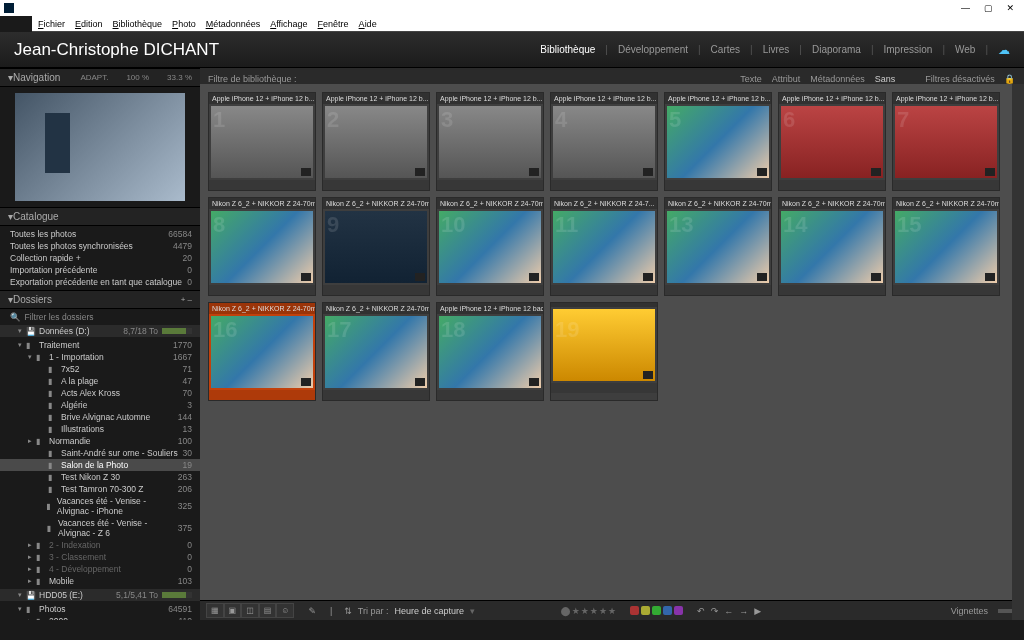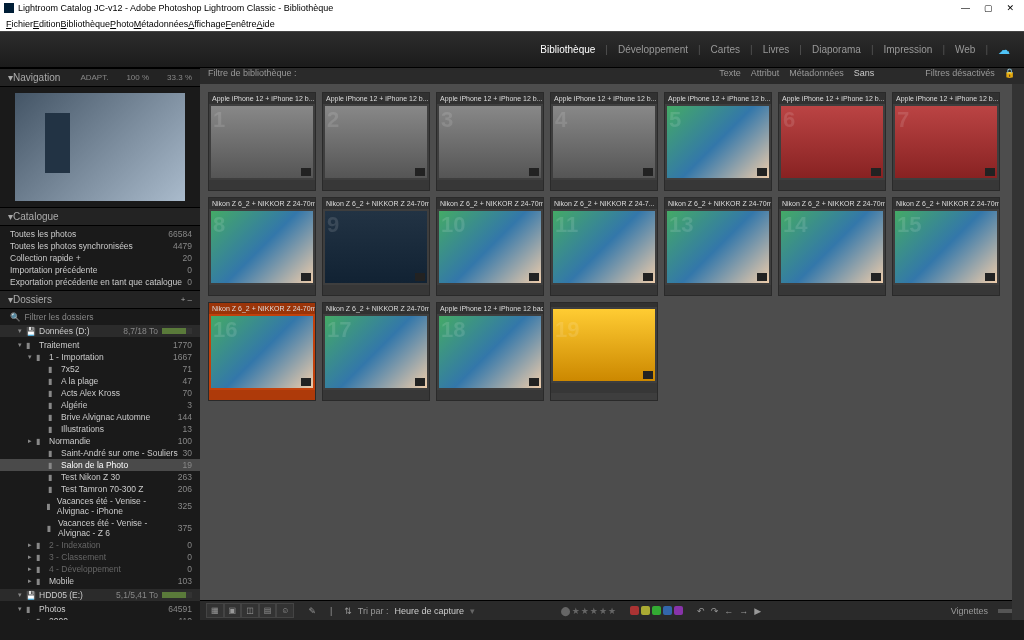--- a/index.html
+++ b/index.html
@@ -1,21 +1,21 @@
 <!DOCTYPE html>
 <html><head>
 <meta charset="utf-8">
 <style>
 * { margin: 0; padding: 0; box-sizing: border-box; font-family: "Segoe UI", Arial, sans-serif; }
 body { background: #1a1a1a; color: #ccc; font-size: 10px; overflow: hidden; width: 1024px; height: 640px; }
 .title-bar { background: #fff; color: #000; height: 16px; display: flex; align-items: center; padding: 0 4px; font-size: 9px; }
 .title-bar .icon { width: 10px; height: 10px; background: #001e36; margin-right: 4px; }
 .win-controls { margin-left: auto; display: flex; gap: 14px; padding-right: 6px; }
 .win-controls span { cursor: pointer; }
-.menu-bar { background: #fff; color: #000; height: 16px; display: flex; align-items: center; padding: 0 6px; font-size: 9px; border-bottom: 1px solid #444; }
+.menu-bar { background: #fff; color: #000; height: 16px; display: flex; align-items: center; padding: 0 6px; gap: 10px; font-size: 9px; border-bottom: 1px solid #444; margin-left: 32px; }
 .menu-bar span u { text-decoration: underline; }
 .header { background: linear-gradient(#2d2d2d,#1b1b1b); height: 36px; display: flex; align-items: center; padding: 0 14px; border-bottom: 1px solid #000; }
 .header .user { font-size: 17px; color: #fff; font-weight: 300; }
 .header .modules { margin-left: auto; display: flex; gap: 10px; font-size: 10px; color: #999; align-items: center; }
 .header .modules span { cursor: pointer; }
 .header .modules .active { color: #fff; }
 .header .modules .sep { color: #555; }
 .header .modules .cloud { color:#4fc3f7; font-size:12px; }
 .main { display: flex; height: 552px; }
 .left-panel { width: 200px; background: #1a1a1a; display: flex; flex-direction: column; overflow: hidden; }
@@ -27,21 +27,21 @@
 .nav-preview .img::after{content:"";position:absolute;left:30px;top:20px;width:25px;height:60px;background:#234;}
 .cat-list, .folder-list { padding: 2px 0; }
 .cat-row, .fold-row { display: flex; padding: 1px 8px 1px 10px; font-size: 8.5px; color: #ccc; align-items: center; cursor:pointer; }
 .cat-row .count, .fold-row .count { margin-left: auto; color: #888; }
 .fold-row .tri { width: 8px; font-size:7px; color:#888; }
 .fold-row .fico { width:10px; margin-right:3px; color:#888; font-size:8px; }
 .fold-row.sel { background: #4a4a4a; color:#fff; }
 .fold-row.dim { color:#666; }
 .indent-1 { padding-left: 18px; } .indent-2 { padding-left: 28px; } .indent-3 { padding-left: 40px; }
 .center { flex: 1; background: #4d4d4d; display: flex; flex-direction: column; position:relative; }
-.filter-bar { background: #2a2a2a; height: 16px; display: flex; align-items: flex-start; padding: 0 8px; font-size: 9px; color: #999; }
+.filter-bar { background: #2a2a2a; height: 16px; display: flex; align-items: flex-end; padding: 0 8px; font-size: 9px; color: #999; }
 .filter-bar .right { margin-left:auto; display:flex; gap:10px; }
 .filter-bar .right .act { color:#ccc; }
 .grid { flex:1; padding: 8px; display: flex; flex-wrap: wrap; gap: 6px; align-content: flex-start; overflow:hidden; }
 .cell { width: 108px; background: #3e3e3e; border: 1px solid #2a2a2a; display:flex; flex-direction:column; position:relative; }
 .cell.sel { background:#c2410c; }
 .cell .num { position:absolute; left:4px; top:14px; font-size:22px; color:rgba(255,255,255,0.12); font-weight:bold; z-index:1; }
 .cell .cap { font-size: 7px; color:#ddd; padding: 2px 3px; white-space:nowrap; overflow:hidden; background:rgba(0,0,0,0.2); }
 .cell .thumb { height: 72px; margin:2px; background:#666; position:relative; overflow:hidden; }
 .cell .thumb.bw { background: linear-gradient(#888,#555); }
 .cell .thumb.col { background: linear-gradient(135deg,#4a6,#37a,#eca); }
@@ -61,40 +61,40 @@
 .toolbar .arrows { display:flex; gap:6px; margin-left:8px; }
 .toolbar .tlabel { margin-left:auto;text-align:right; }
 .drive-bar { width:30px; height:6px; background:#333; margin-left:4px; position:relative; }
 .drive-bar::after{content:"";position:absolute;left:0;top:0;height:100%;width:80%;background:#5a7a3a;}
 </style>
 </head>
 <body>
 
 <div class="title-bar">
   <span class="icon"></span>
-  <span>Lightroom Catalog JC-v12 - Adobe Photoshop Lightroom Classic - Bibliothèque</span>
   <div class="win-controls">
     <span>—</span>
     <span>▢</span>
     <span>✕</span>
   </div>
 </div>
 
 <div class="menu-bar" id="menu-bar">
     <span><u>F</u>ichier</span>
     <span><u>E</u>dition</span>
     <span><u>B</u>ibliothèque</span>
     <span><u>P</u>hoto</span>
     <span><u>M</u>étadonnées</span>
     <span><u>A</u>ffichage</span>
     <span><u>F</u>enêtre</span>
     <span><u>A</u>ide</span>
   </div>
 
 <div class="header">
+  <div class="user">Jean-Christophe DICHANT</div>
   <div class="modules" id="modules">
       <span class="active">Bibliothèque</span>
       <span class="sep">|</span>
       <span>Développement</span>
       <span class="sep">|</span>
       <span>Cartes</span>
       <span class="sep">|</span>
       <span>Livres</span>
       <span class="sep">|</span>
       <span>Diaporama</span>
@@ -307,21 +307,21 @@
   </div>
 
   <div class="center">
     <div class="filter-bar">
       <span>Filtre de bibliothèque :</span>
       <div class="right" id="filter-tabs">
           <span>Texte</span>
           <span>Attribut</span>
           <span>Métadonnées</span>
           <span class="act">Sans</span>
-          <span style="margin-left: 41px;">Filtres désactivés</span>
+          <span style="margin-left: 20px;">Filtres désactivés</span>
           <span>🔒</span>
         </div>
     </div>
     <div class="grid" id="grid">
         <div class="cell">
           <div class="num">1</div>
           <div class="cap">Apple iPhone 12 + iPhone 12 b...</div>
           <div class="thumb bw">
             <div class="badge"></div>
           </div>

